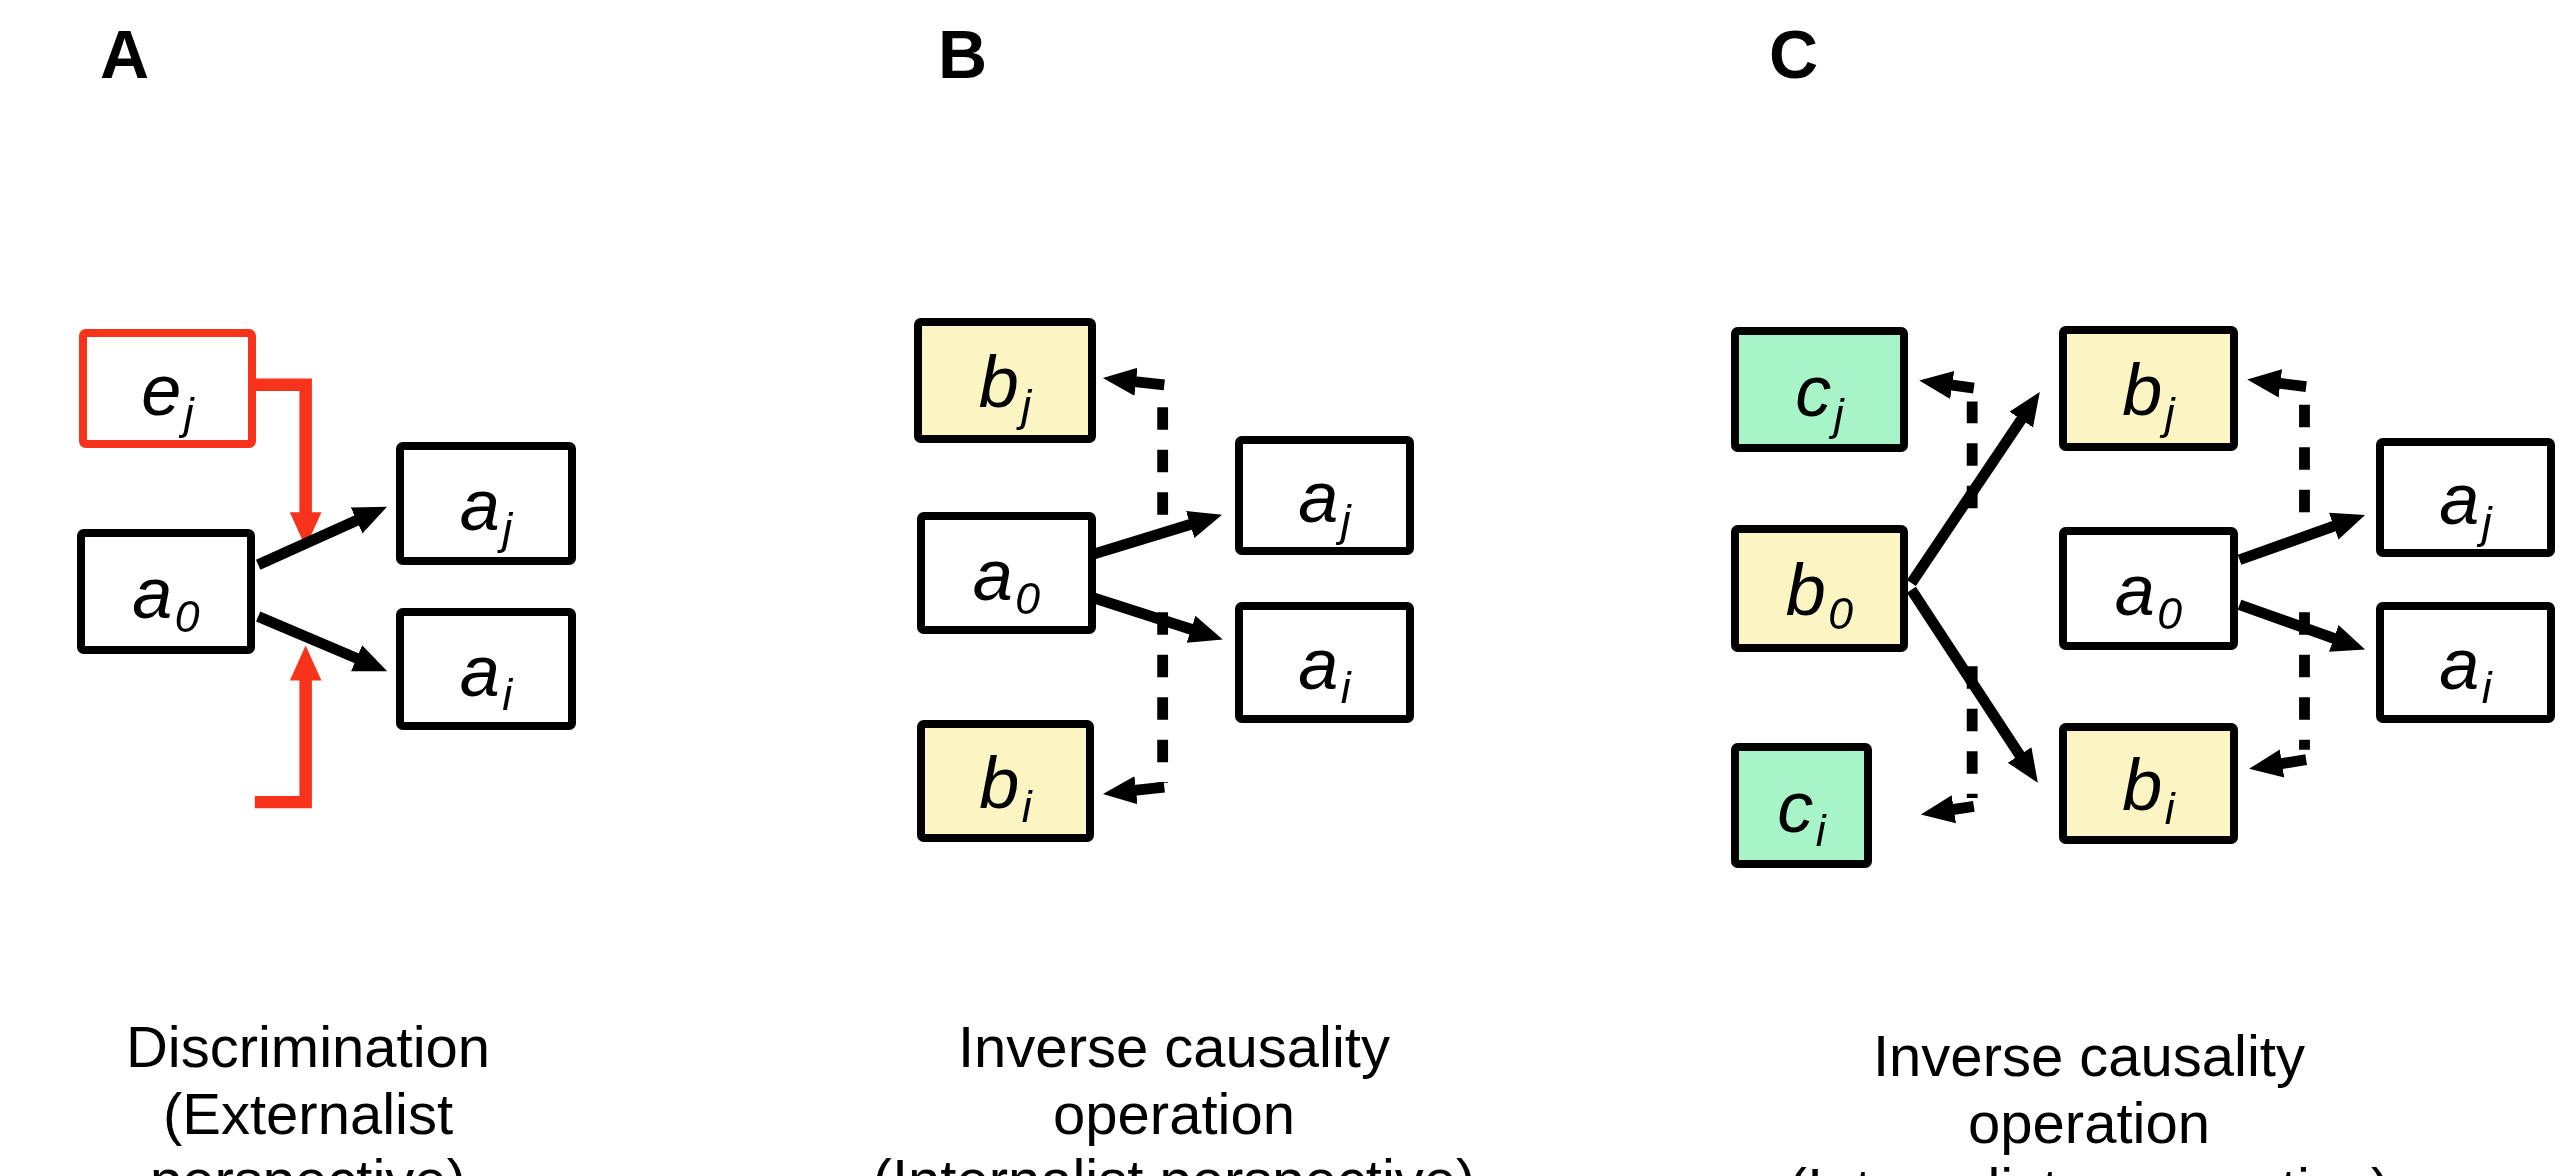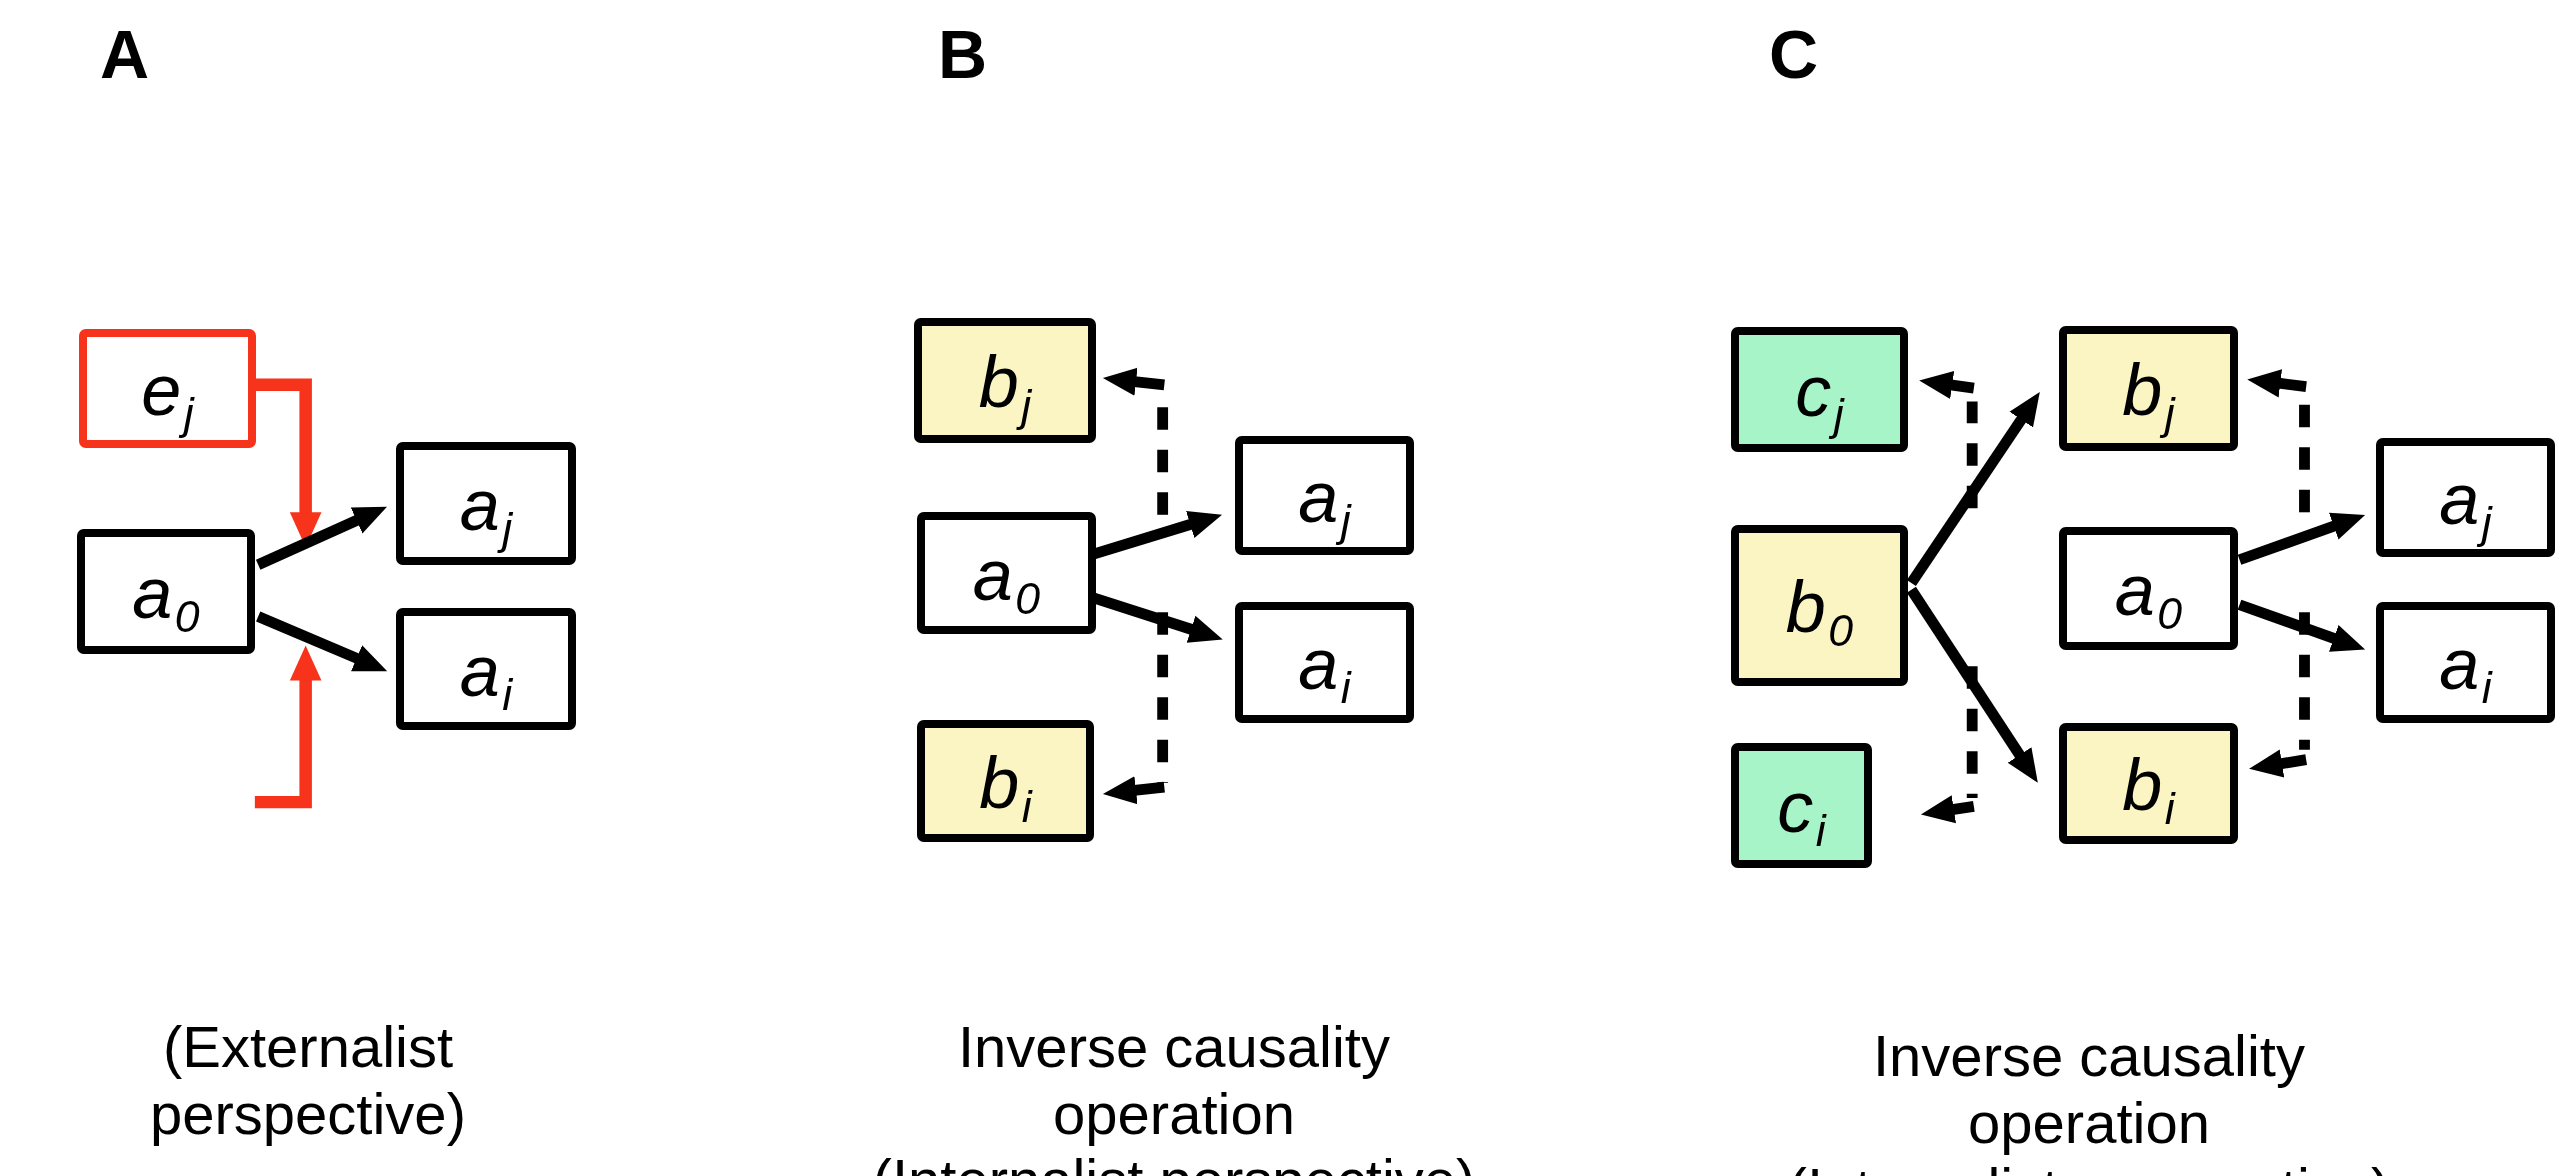--- a/index.html
+++ b/index.html
@@ -113,21 +113,21 @@
   <div class="node" style="left:1235px; top:436px; width:179px; height:119px;">
     <span class="lbl"><span>a</span><span class="sub">j</span></span>
   </div>
   <div class="node" style="left:1235px; top:602px; width:179px; height:121px;">
     <span class="lbl"><span>a</span><span class="sub">i</span></span>
   </div>
 
   <div class="node green-fill" style="left:1731px; top:327px; width:177px; height:125px;">
     <span class="lbl"><span>c</span><span class="sub">j</span></span>
   </div>
-  <div class="node yellow-fill" style="left:1731px; top:525px; width:177px; height:161px;">
+  <div class="node yellow-fill" style="left:1731px; top:525px; width:177px; height:127px;">
     <span class="lbl"><span>b</span><span class="sub">0</span></span>
   </div>
   <div class="node green-fill" style="left:1731px; top:743px; width:141px; height:125px;">
     <span class="lbl"><span>c</span><span class="sub">i</span></span>
   </div>
   <div class="node yellow-fill" style="left:2059px; top:326px; width:179px; height:125px;">
     <span class="lbl"><span>b</span><span class="sub">j</span></span>
   </div>
   <div class="node" style="left:2059px; top:527px; width:179px; height:123px;">
     <span class="lbl"><span>a</span><span class="sub">0</span></span>
@@ -136,20 +136,21 @@
     <span class="lbl"><span>b</span><span class="sub">i</span></span>
   </div>
   <div class="node" style="left:2376px; top:438px; width:179px; height:119px;">
     <span class="lbl"><span>a</span><span class="sub">j</span></span>
   </div>
   <div class="node" style="left:2376px; top:602px; width:179px; height:121px;">
     <span class="lbl"><span>a</span><span class="sub">i</span></span>
   </div>
 
   <div class="caption" style="left:0px; top:1014px; width:616px;">
+    <div>Discrimination</div>
     <div>(Externalist perspective)</div>
   </div>
   <div class="caption" style="left:841px; top:1014px; width:666px;">
     <div>Inverse causality operation</div>
     <div>(Internalist perspective)</div>
   </div>
   <div class="caption" style="left:1756px; top:1023px; width:666px;">
     <div>Inverse causality operation</div>
     <div>(Internalist perspective)</div>
   </div>

